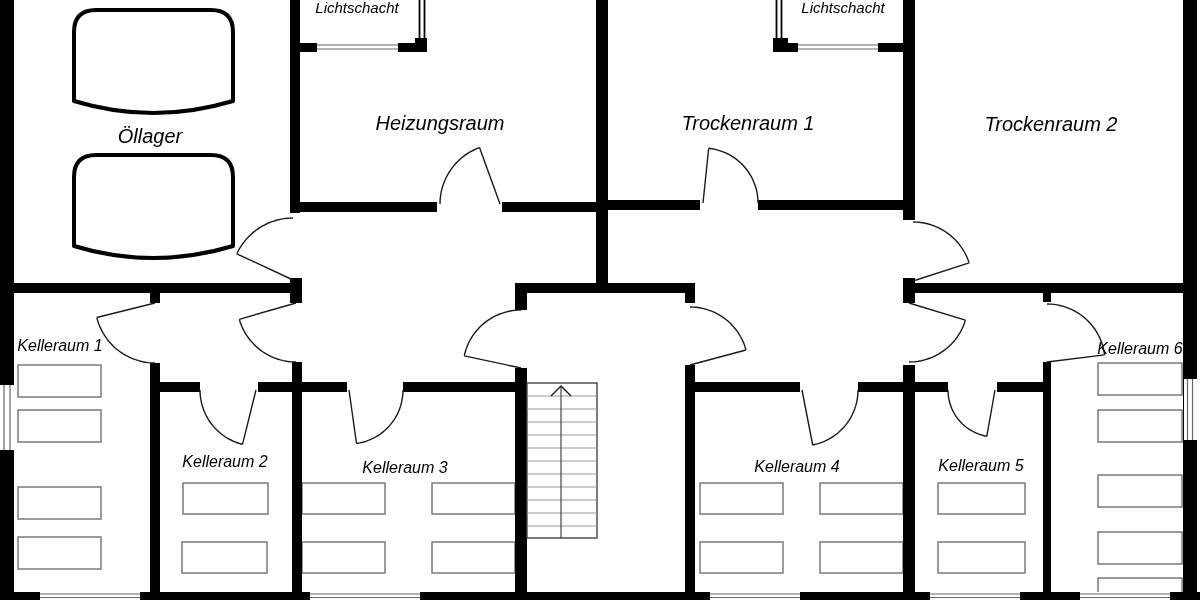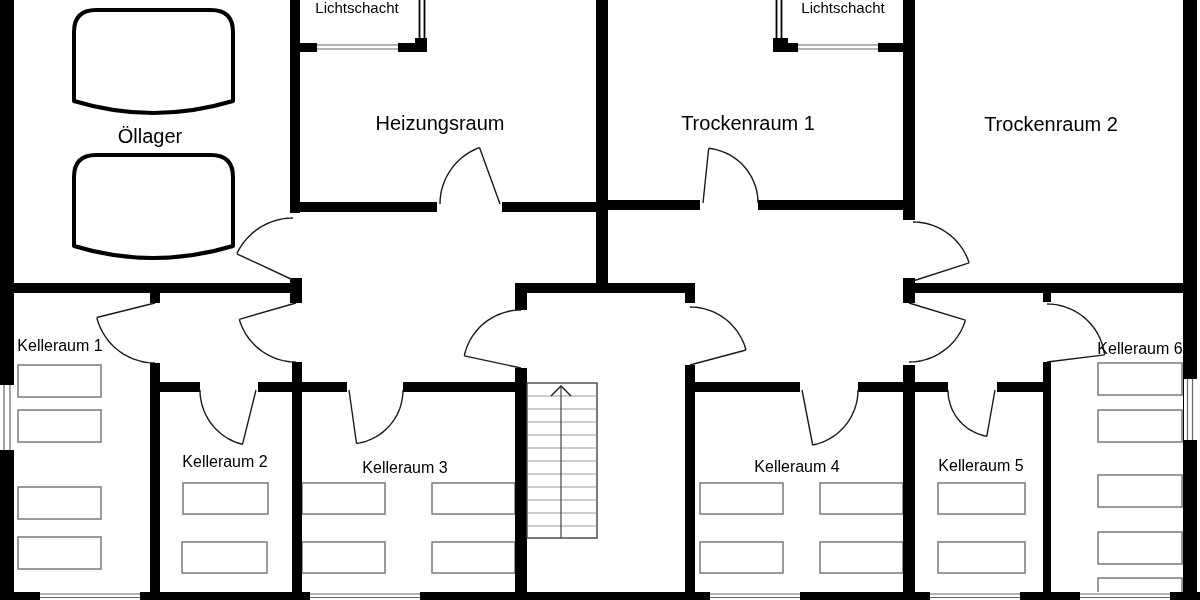--- a/index.html
+++ b/index.html
@@ -1,16 +1,16 @@
 <!DOCTYPE html>
 <html><head>
 <meta charset="utf-8">
 <style>
   html,body{margin:0;padding:0;background:#ffffff;}
-  .plan-stage{width:1200px;height:600px;background:#ffffff;position:relative;overflow:hidden;}
+  .plan-stage{width:1200px;height:600px;background:#ffffff;position:relative;overflow:hidden;font-style:italic;}
   svg{display:block;}
   text{font-family:"Liberation Sans","DejaVu Sans",sans-serif;fill:#000000;}
   .room-label{font-size:20px;}
   .cellar-label{font-size:16px;}
   .shaft-label{font-size:15px;}
   .wall{fill:#000000;stroke:none;}
   .shelf{fill:#ffffff;stroke:#7a7a7a;stroke-width:1.5;}
   .tank{fill:#ffffff;stroke:#000000;stroke-width:4;stroke-linejoin:round;}
   .win-box{fill:#ffffff;stroke:none;}
   .win-line{stroke:#666666;stroke-width:1.2;}

